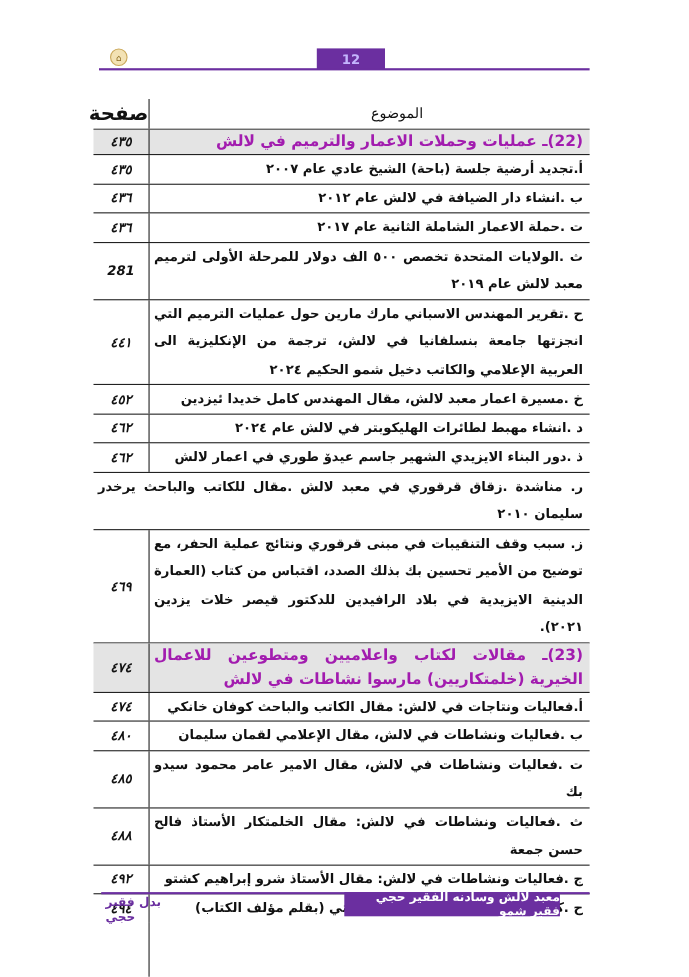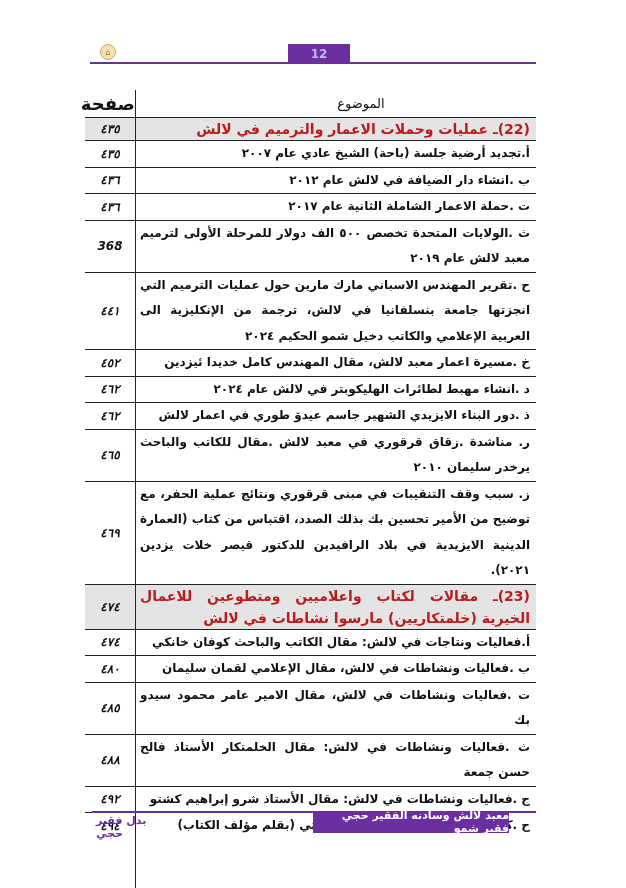--- a/index.html
+++ b/index.html
@@ -9,21 +9,21 @@
   .top-line { position:absolute; left:90px; top:62px; width:446px; height:2px; background:#6b2fa0; }
 
   .toc { position:absolute; left:85px; top:90px; width:451px; direction:rtl; }
   .toc-head { display:flex; height:27px; border-bottom:1.5px solid #222; }
   .toc-head .topic { flex:1; text-align:center; font-size:13px; line-height:27px; padding-left:50px; }
   .toc-head .pg { width:50px; text-align:center; font-size:18px; font-weight:bold; line-height:27px; border-right:1.2px solid #222; }
   .row { display:flex; border-bottom:1.2px solid #222; }
   .row .topic { flex:1; font-size:12px; font-weight:bold; line-height:25.5px; padding:0 6px 0 4px; text-align:justify; }
   .row .pg { width:50px; display:flex; align-items:center; justify-content:center; font-size:12px; font-weight:bold; border-right:1.2px solid #222;font-style:italic; }
   .row.section { background:#e4e4e4; }
-  .row.section .topic { color:#b91c1c; font-size:14px; line-height:22px; }
+  .row.section .topic { color:#a21caf; font-size:14px; line-height:22px; }
   .tail { display:flex; height:56px; }
   .tail .topic { flex:1; }
   .tail .pg { width:50px; border-right:1.2px solid #222; }
 
   .bottom-line { position:absolute; left:92px; top:811px; width:444px; height:2px; background:#6b2fa0; }
   .footer-box { position:absolute; left:313px; top:811px; width:196px; height:22px; background:#6b2fa0; color:#fff; font-size:11px; font-weight:bold; display:flex; align-items:center; justify-content:center; direction:rtl; }
   .footer-author { position:absolute; left:96px; top:814px; width:60px; font-size:11px; font-weight:bold; color:#6b2fa0; direction:rtl; text-align:left; }
 </style>
 </head>
 <body>
@@ -49,41 +49,40 @@
   <div class="row">
     <div class="topic">ب .انشاء دار الضيافة في لالش عام ٢٠١٢</div>
     <div class="pg">٤٣٦</div>
   </div>
   <div class="row">
     <div class="topic">ت .حملة الاعمار الشاملة الثانية عام ٢٠١٧</div>
     <div class="pg">٤٣٦</div>
   </div>
   <div class="row">
     <div class="topic">ث .الولايات المتحدة تخصص ٥٠٠ الف دولار للمرحلة الأولى لترميم معبد لالش عام ٢٠١٩</div>
-    <div class="pg">368</div>
+    <div class="pg">281</div>
   </div>
   <div class="row">
     <div class="topic">ح .تقرير المهندس الاسباني مارك مارين حول عمليات الترميم التي انجزتها جامعة بنسلفانيا في لالش، ترجمة من الإنكليزية الى العربية الإعلامي والكاتب دخيل شمو الحكيم ٢٠٢٤</div>
     <div class="pg">٤٤١</div>
   </div>
   <div class="row">
     <div class="topic">خ .مسيرة اعمار معبد لالش، مقال المهندس كامل خديدا ئيزدين</div>
     <div class="pg">٤٥٢</div>
   </div>
   <div class="row">
     <div class="topic">د .انشاء مهبط لطائرات الهليكوبتر في لالش عام ٢٠٢٤</div>
     <div class="pg">٤٦٢</div>
   </div>
   <div class="row">
     <div class="topic">ذ .دور البناء الايزيدي الشهير جاسم عيدۆ طوري في اعمار لالش</div>
     <div class="pg">٤٦٢</div>
   </div>
   <div class="row">
     <div class="topic">ر. مناشدة .زقاق قرقوري في معبد لالش .مقال للكاتب والباحث يرخدر سليمان ٢٠١٠</div>
-    <div class="pg">٤٦٥</div>
   </div>
   <div class="row">
     <div class="topic">ز. سبب وقف التنقيبات في مبنى قرقوري ونتائج عملية الحفر، مع توضيح من الأمير تحسين بك بذلك الصدد، اقتباس من كتاب (العمارة الدينية الايزيدية في بلاد الرافيدين للدكتور قيصر خلات يزدين ٢٠٢١).</div>
     <div class="pg">٤٦٩</div>
   </div>
   <div class="row section">
     <div class="topic">(23)ـ مقالات لكتاب واعلاميين ومتطوعين للاعمال الخيرية (خلمتكاريين) مارسوا نشاطات في لالش</div>
     <div class="pg">٤٧٤</div>
   </div>
   <div class="row">

